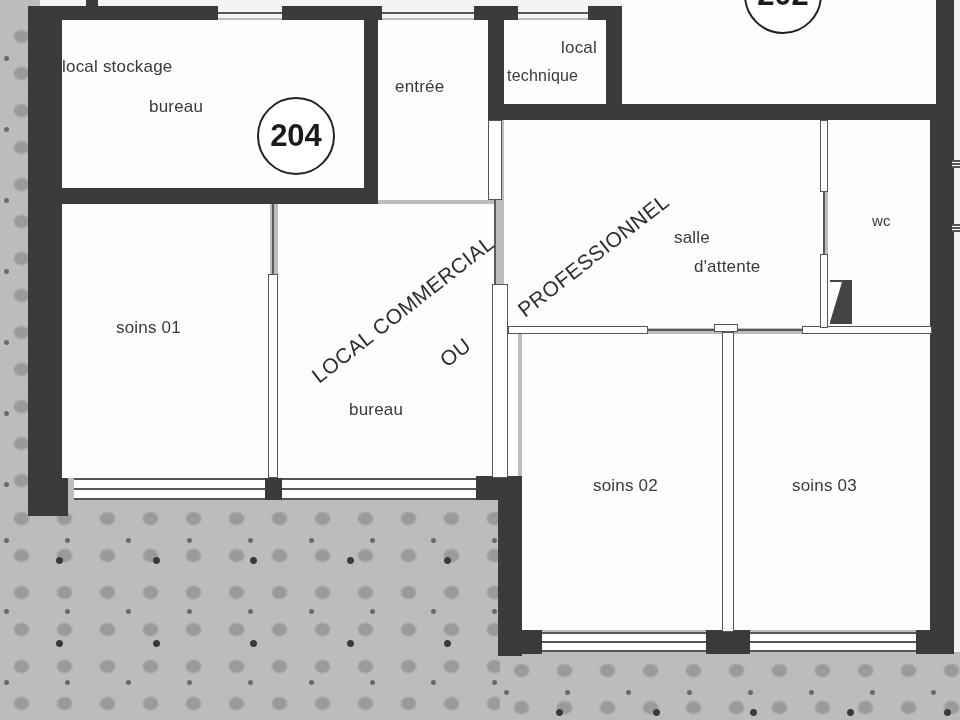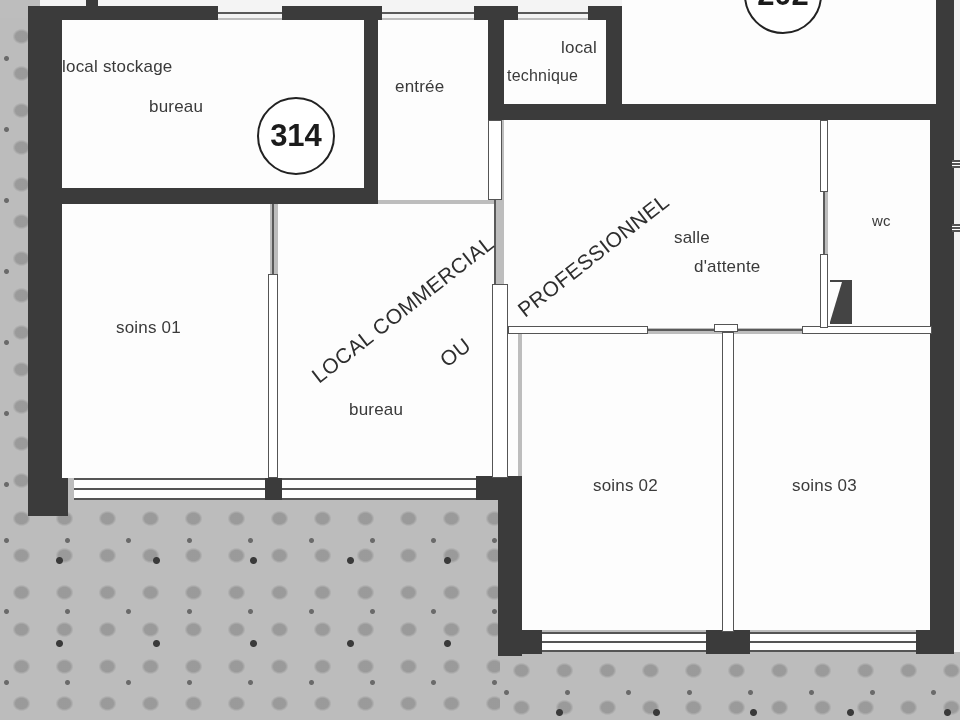--- a/index.html
+++ b/index.html
@@ -89,21 +89,21 @@
   <div class="partition" style="left:714px;top:324px;width:24px;height:8px;"></div>
   <div class="thin" style="left:738px;top:329px;width:64px;height:2px;"></div>
   <div class="partition" style="left:802px;top:326px;width:130px;height:8px;"></div>
   <div class="partition" style="left:722px;top:332px;width:12px;height:300px;"></div>
   <div class="partition" style="left:820px;top:120px;width:8px;height:72px;"></div>
   <div class="thin" style="left:823px;top:192px;width:2px;height:62px;"></div>
   <div class="partition" style="left:820px;top:254px;width:8px;height:74px;"></div>
   <div class="wall" style="left:830px;top:280px;width:22px;height:44px;background:#444;"></div>
   <div class="room" style="left:830px;top:282px;width:12px;height:40px;clip-path:polygon(0 0,100% 0,0 100%);"></div>
 
-  <div class="badge" style="left:257px;top:97px;">314</div>
+  <div class="badge" style="left:257px;top:97px;">204</div>
   <div class="badge" style="left:744px;top:-44px;">202</div>
 
   <div class="label" style="left:62px;top:57px;">local stockage</div>
   <div class="label" style="left:149px;top:97px;">bureau</div>
   <div class="label" style="left:395px;top:77px;">entrée</div>
   <div class="label" style="left:527px;top:38px;margin-left:34px;">local</div>
   <div class="label" style="left:507px;top:67px;font-size:16px;text-align:center;">technique</div>
   <div class="label" style="left:674px;top:228px;">salle</div>
   <div class="label" style="left:694px;top:257px;">d'attente</div>
   <div class="label" style="left:872px;top:212px;font-size:15px;">wc</div>

